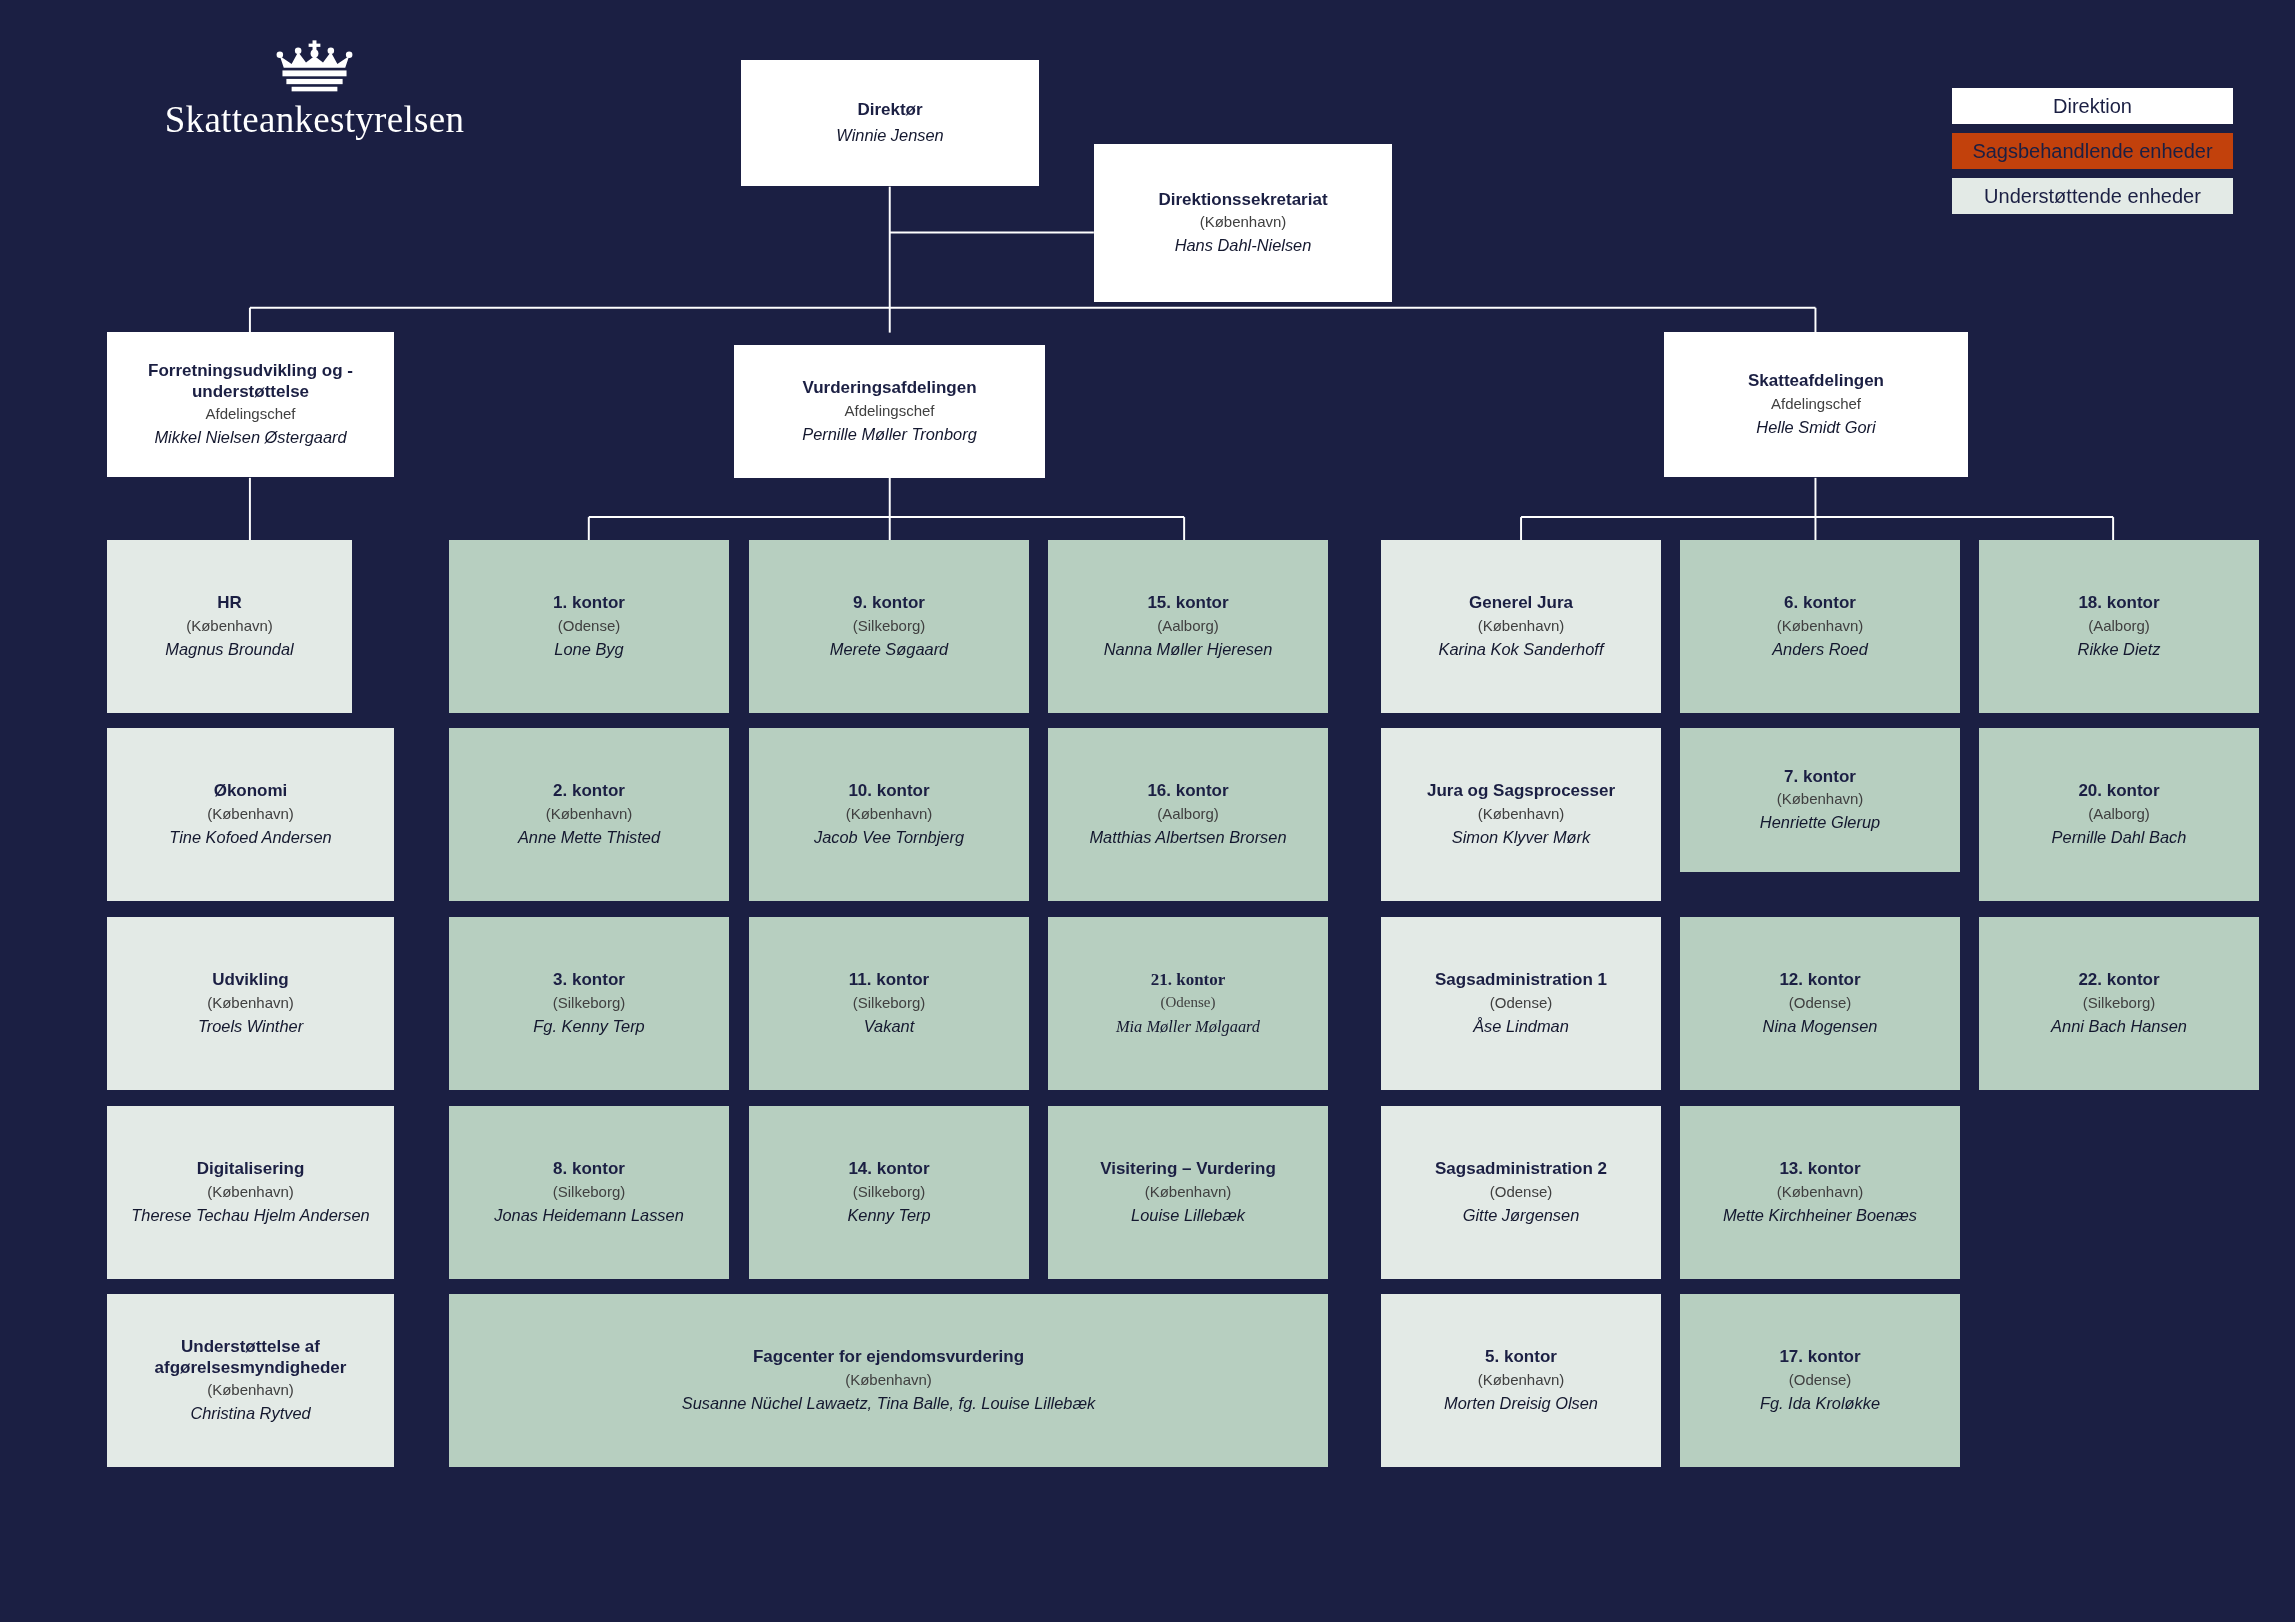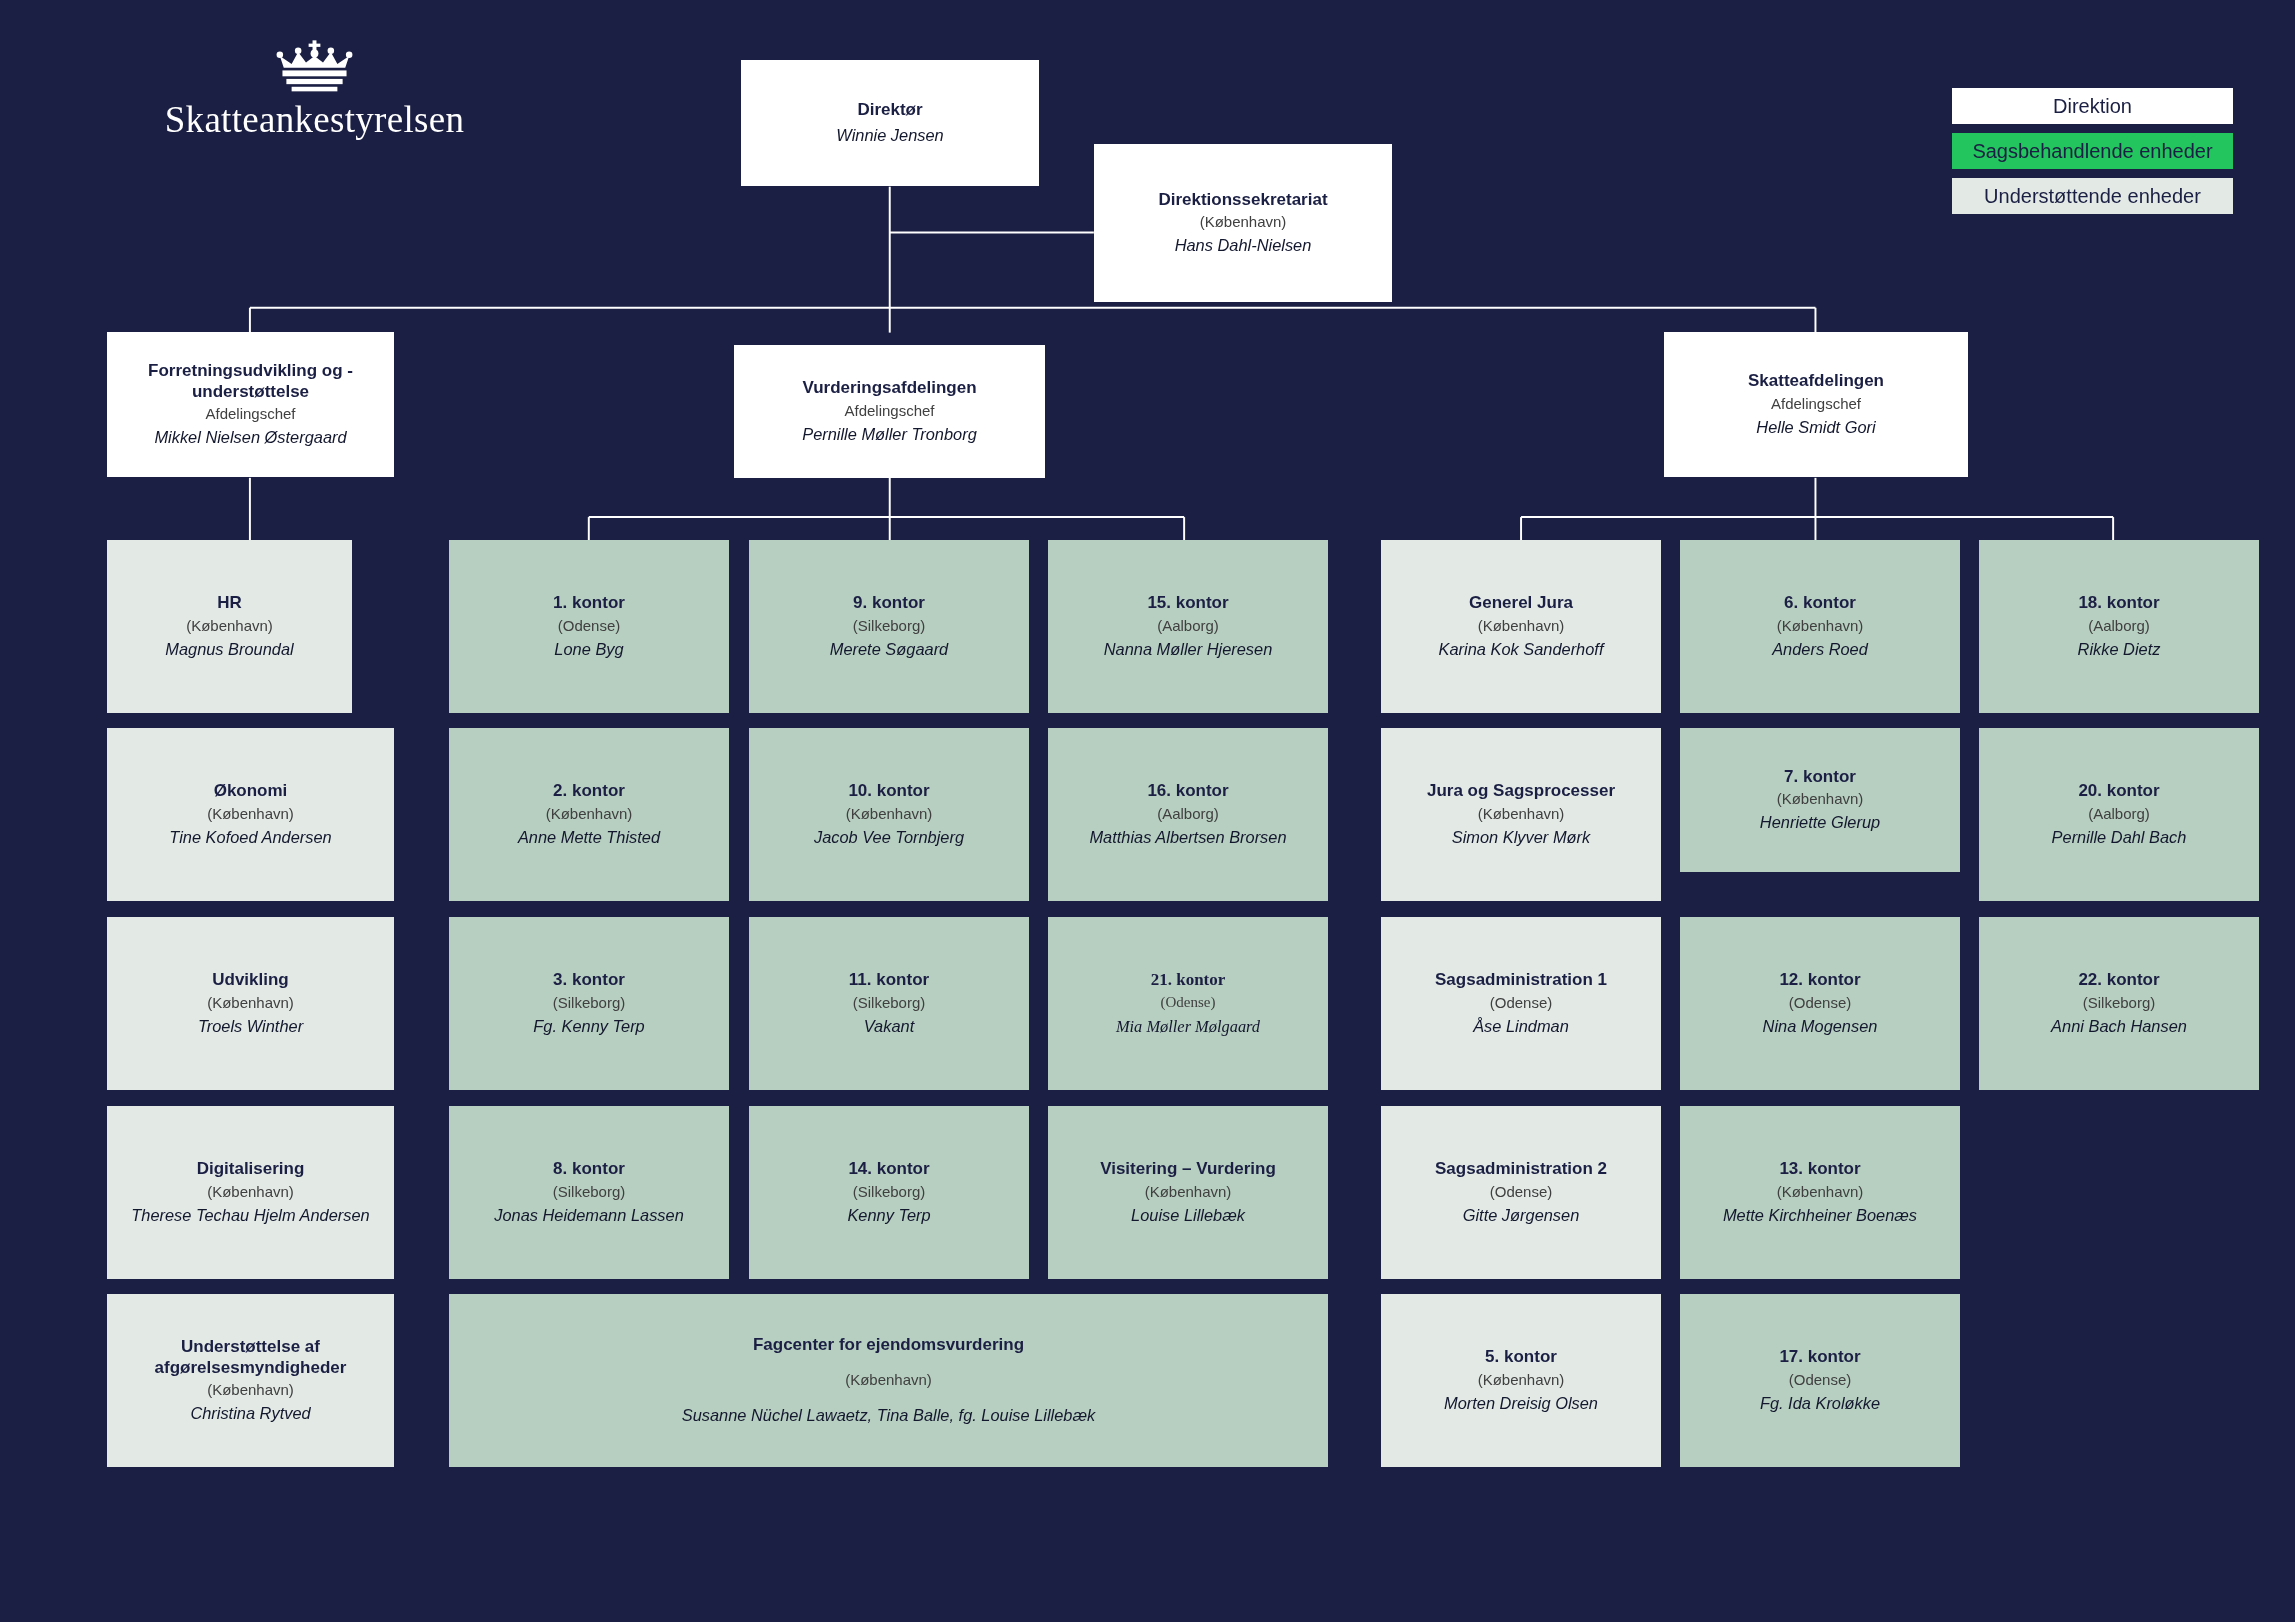--- a/index.html
+++ b/index.html
@@ -45,21 +45,21 @@
   }
   .legend-item {
     height: 36px;
     line-height: 36px;
     text-align: center;
     font-size: 20px;
     margin-bottom: 9.2px;
     color: #1b1f43;
   }
   .lg-white { background: #ffffff; }
-  .lg-green { background: #22c55e; }
+  .lg-green { background: #c2410c; }
   .lg-pale  { background: #e3eae6; }
 
   
   #lines {
     position: absolute;
     left: 0; top: 0;
     width: 2295px; height: 1623px;
     pointer-events: none;
   }
 
@@ -265,21 +265,21 @@
   <div class="title">14. kontor</div>
   <div class="loc">(Silkeborg)</div>
   <div class="person">Kenny Terp</div>
 </div>
 <div class="box green" style="left:1048px; top:1106px; width:280px; height:173px;">
   <div class="title">Visitering – Vurdering</div>
   <div class="loc">(København)</div>
   <div class="person">Louise Lillebæk</div>
 </div>
 
-<div class="box green" style="left:449px; top:1294px; width:879px; height:173px;gap:12px;">
+<div class="box green" style="left:449px; top:1294px; width:879px; height:173px;">
   <div class="title">Fagcenter for ejendomsvurdering</div>
   <div class="loc">(København)</div>
   <div class="person">Susanne Nüchel Lawaetz, Tina Balle, fg. Louise Lillebæk</div>
 </div>
 
 <div class="box pale" style="left:1381px; top:540px; width:280px; height:173px;">
   <div class="title">Generel Jura</div>
   <div class="loc">(København)</div>
   <div class="person">Karina Kok Sanderhoff</div>
 </div>

